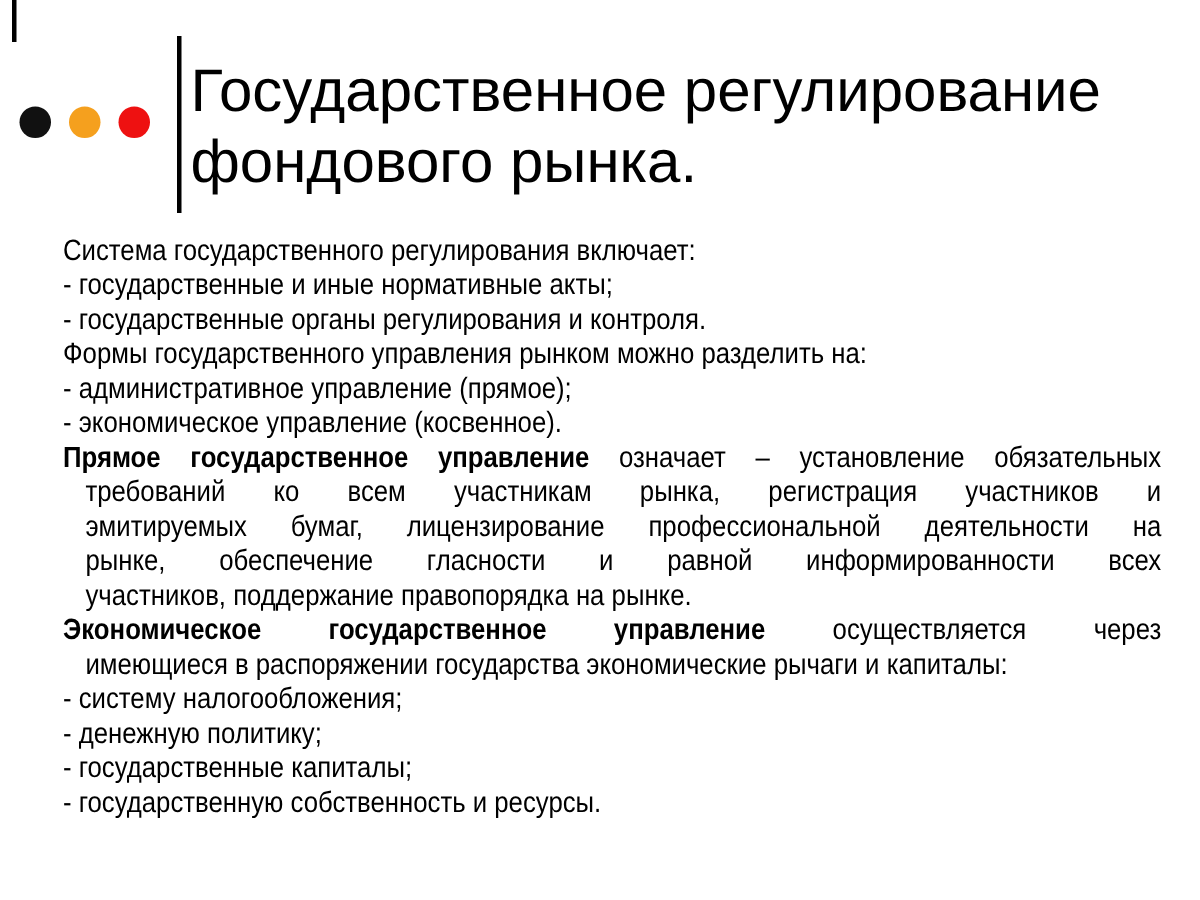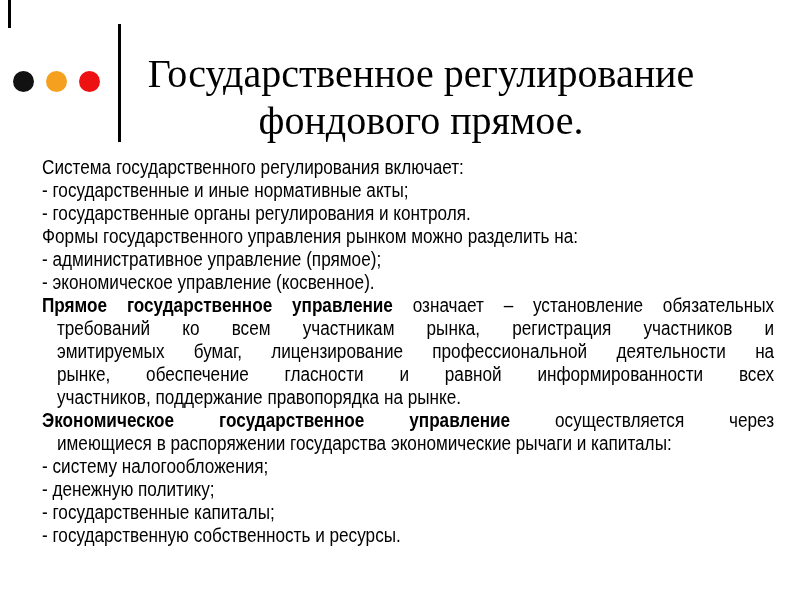--- a/index.html
+++ b/index.html
@@ -35,24 +35,24 @@
   .title-rule {
     position: absolute;
     left: 118px; top: 24px;
     width: 3px; height: 118px;
     background: #000;
   }
 
   
   .title-block {
     position: absolute;
-    left: 127px; top: 50px;
+    left: 127px; top: 38px;
     width: 588px;
-    text-align: center;
-    font-family: Liberation Serif, serif;
+    text-align: left;
+    font-family: Liberation Sans, sans-serif;
     font-size: 40px;
     line-height: 47px;
     color: #000;
     font-weight: 400;
   }
   .title-line { white-space: nowrap; }
 
   
   .body-text {
     position: absolute;
@@ -82,21 +82,21 @@
   <div class="dots-group">
       <span class="dot" style="background: rgb(17, 17, 17);"></span>
       <span class="dot" style="background: rgb(245, 160, 30);"></span>
       <span class="dot" style="background: rgb(238, 17, 17);"></span>
     </div>
 
   <div class="title-rule" style="background: rgb(0, 0, 0);"></div>
 
   <div class="title-block" style="color: rgb(0, 0, 0);">
     <div class="title-line">Государственное регулирование</div>
-    <div class="title-line">фондового прямое.</div>
+    <div class="title-line">фондового рынка.</div>
   </div>
 
   <div class="body-text" style="color: rgb(0, 0, 0);">
       <div class="bline"><span>Система государственного регулирования включает:</span></div>
       <div class="bline"><span>- государственные и иные нормативные акты;</span></div>
       <div class="bline"><span>- государственные органы регулирования и контроля.</span></div>
       <div class="bline"><span>Формы государственного управления рынком можно разделить на:</span></div>
       <div class="bline"><span>- административное управление (прямое);</span></div>
       <div class="bline"><span>- экономическое управление (косвенное).</span></div>
       <div class="bline just"><span class="b">Прямое государственное управление</span><span> означает – установление обязательных</span></div>

